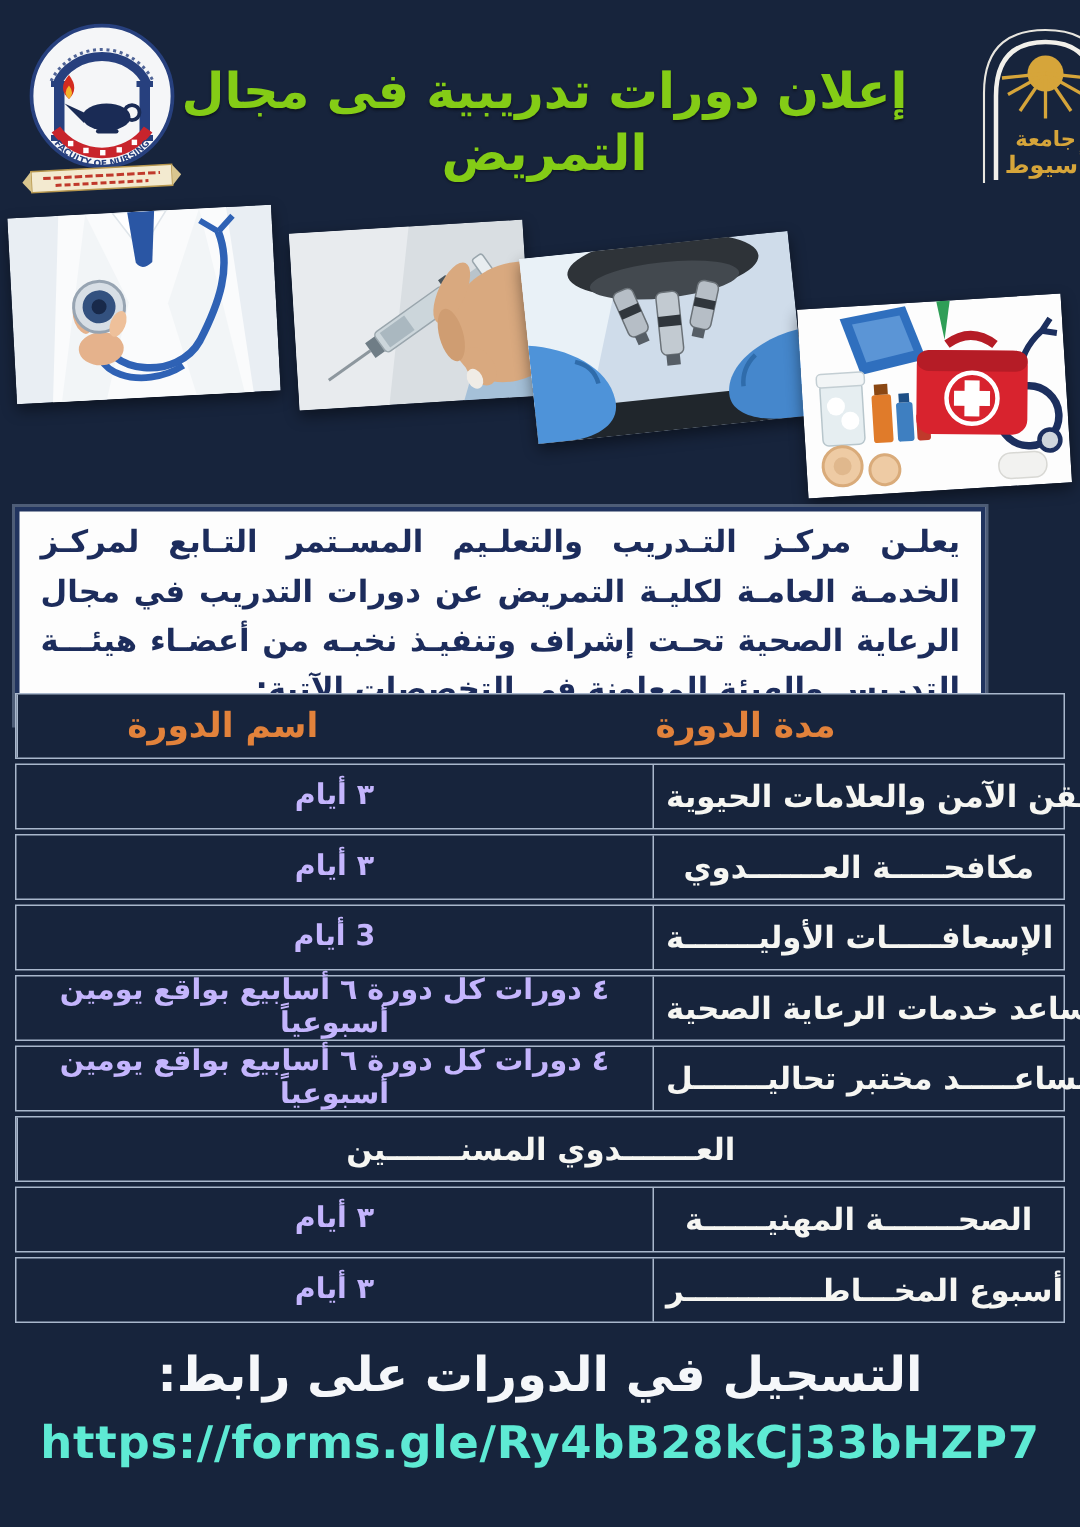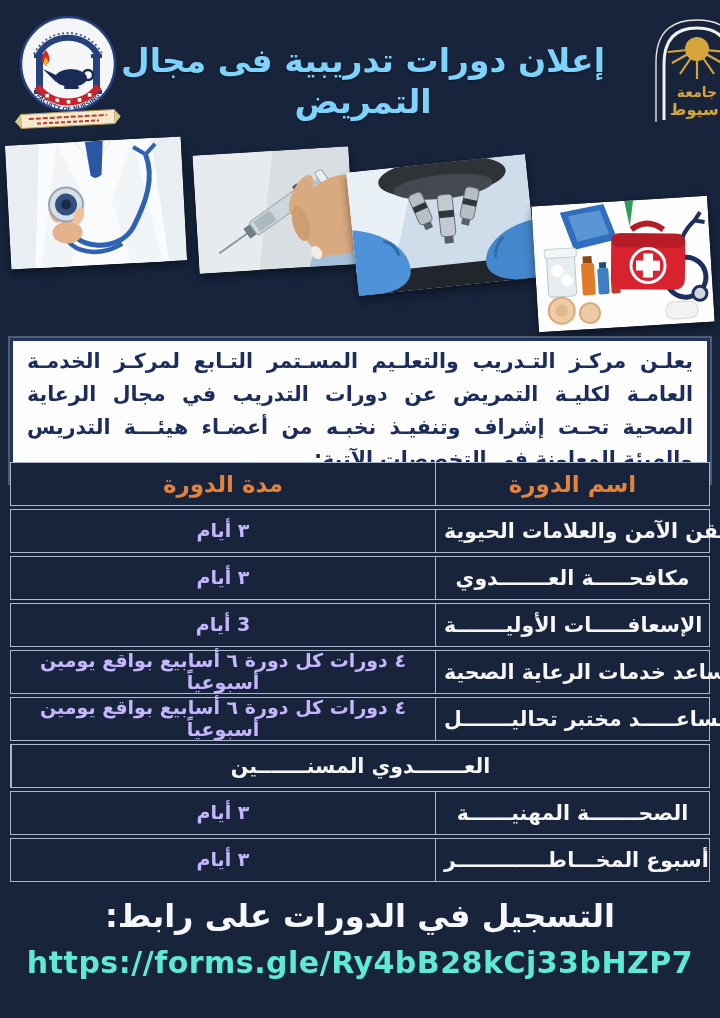--- a/index.html
+++ b/index.html
@@ -11,34 +11,34 @@
   .poster{
     position:relative;width:720px;height:1018px;overflow:hidden;
     background:#17243c;
   }
   
   .logo{position:absolute;}
   .logo-left{left:13px;top:12px;width:110px;height:124px;}
   .logo-right{left:648px;top:16px;width:98px;height:108px;}
   .page-title{
     position:absolute;left:116px;top:40px;width:494px;
-    color:#7dd3fc;font-size:33px;font-weight:bold;
+    color:#84cc16;font-size:33px;font-weight:bold;
     text-align:center;direction:rtl;line-height:1.25;
     text-shadow:0 1px 2px rgba(0,0,0,.45);
   }
   
   .photo{position:absolute;box-shadow:0 4px 10px rgba(0,0,0,.45);overflow:hidden;}
   .photo svg{display:block;}
   .photo1{left:8px;top:141px;width:176px;height:124px;transform:rotate(-3deg);}
   .photo2{left:196px;top:151px;width:156px;height:118px;transform:rotate(-3.5deg);}
   .photo3{left:352px;top:163px;width:180px;height:124px;transform:rotate(-6deg);}
   .photo4{left:535px;top:201px;width:176px;height:126px;transform:rotate(-3.5deg);}
   
   .announce{
-    position:absolute;left:10px;top:338px;width:700px;min-height:110px;
+    position:absolute;left:10px;top:338px;width:647px;min-height:110px;
     background:#fdfdfd;border:3px solid #21345f;
     box-shadow:0 0 0 2px rgba(180,200,230,.35);
     box-sizing:border-box;
     display:flex;align-items:center;
   }
   .announce p{
     margin:4px 14px;direction:rtl;text-align:justify;
     color:#1c2c5c;font-size:20.5px;font-weight:bold;line-height:1.6;
   }
   
@@ -244,22 +244,22 @@
       <rect x="128" y="104" width="32" height="17" rx="8" fill="#f2f2f0" stroke="#d8d8d4"></rect>
     </svg>
   </div>
 
   <div class="announce">
     <p>يعلـن مركـز التـدريب والتعلـيم المسـتمر التـابع لمركـز الخدمـة العامـة لكليـة التمريض عن دورات التدريب في مجال الرعاية الصحية تحـت إشراف وتنفيـذ نخبـه من أعضـاء هيئـــة التدريس والهيئة المعاونة فى التخصصات الآتية:</p>
   </div>
 
   <div class="ctable">
     <div class="trow thead">
+      <div class="cell name">اسم الدورة</div>
       <div class="cell dur">مدة الدورة</div>
-      <div class="cell name">اسم الدورة</div>
     </div>
     <div class="trow">
       <div class="cell dur">٣ أيام</div>
       <div class="cell name">الحقن الآمن والعلامات الحيوية</div>
     </div>
     <div class="trow">
       <div class="cell dur">٣ أيام</div>
       <div class="cell name">مكافحـــــة العـــــــدوي</div>
     </div>
     <div class="trow">

